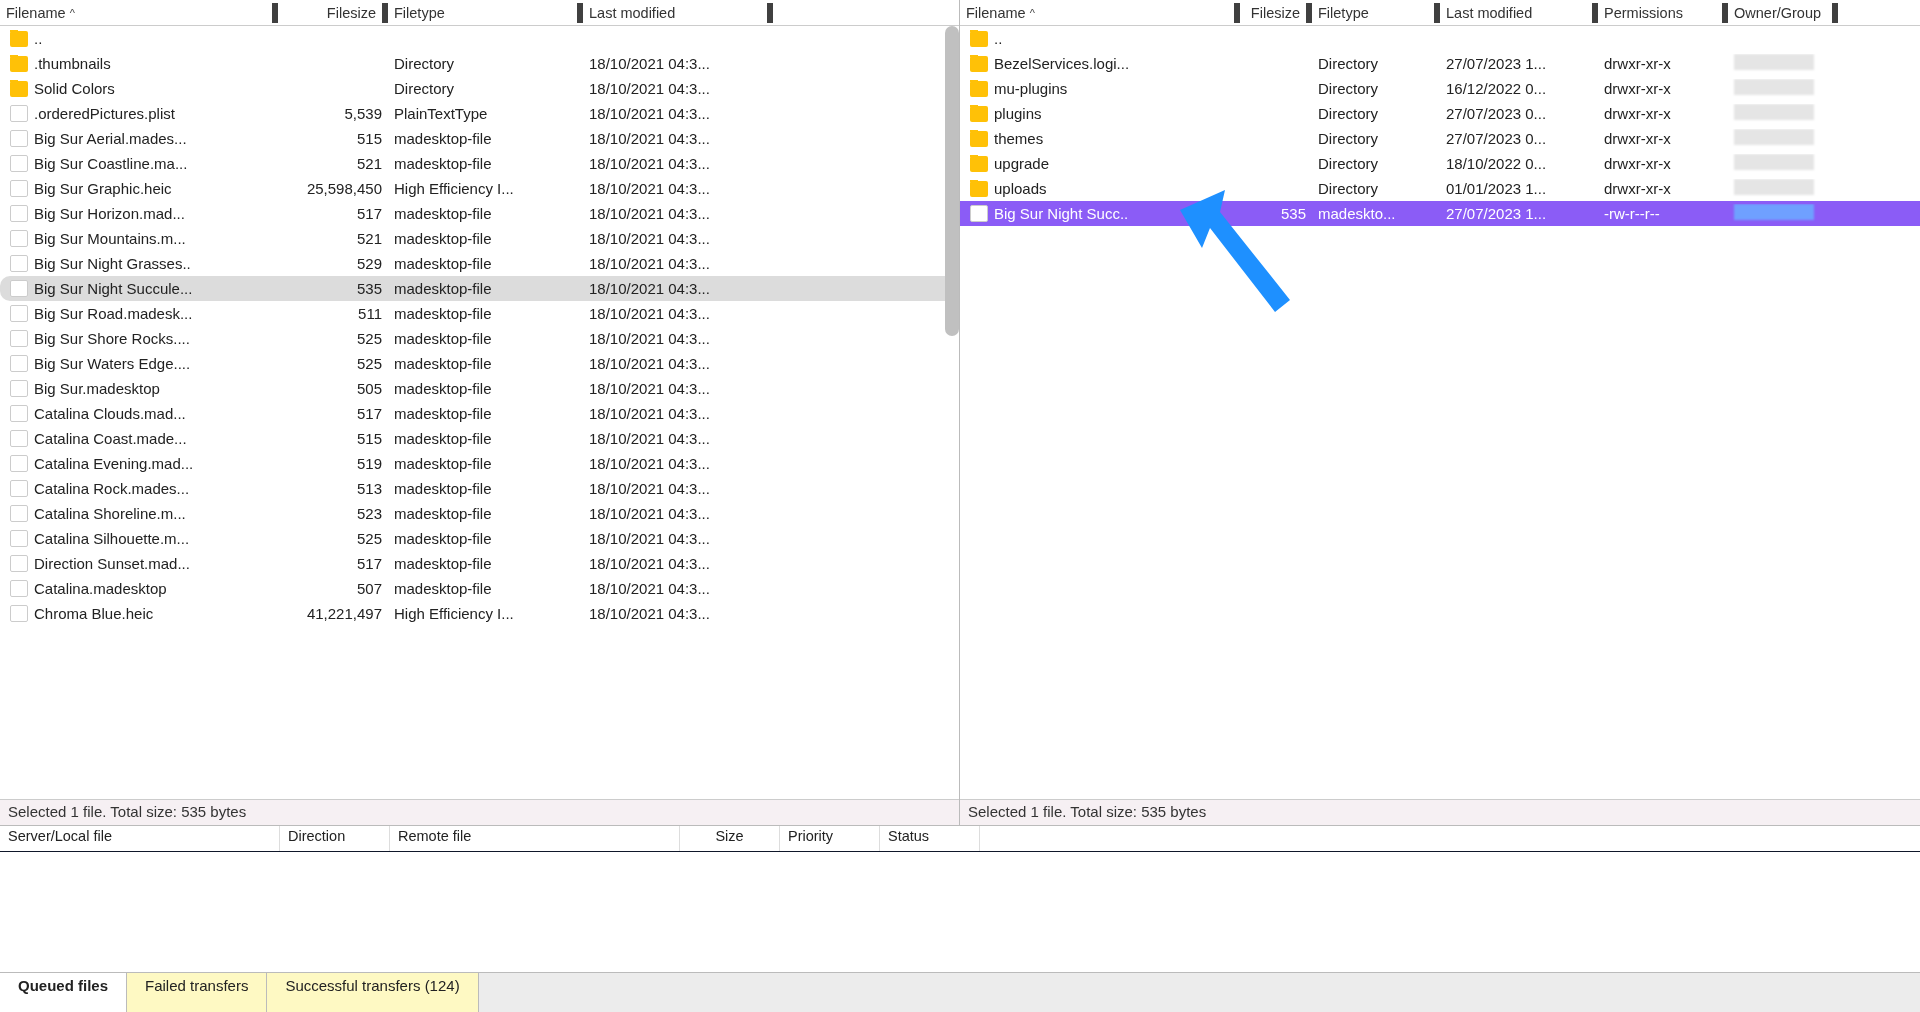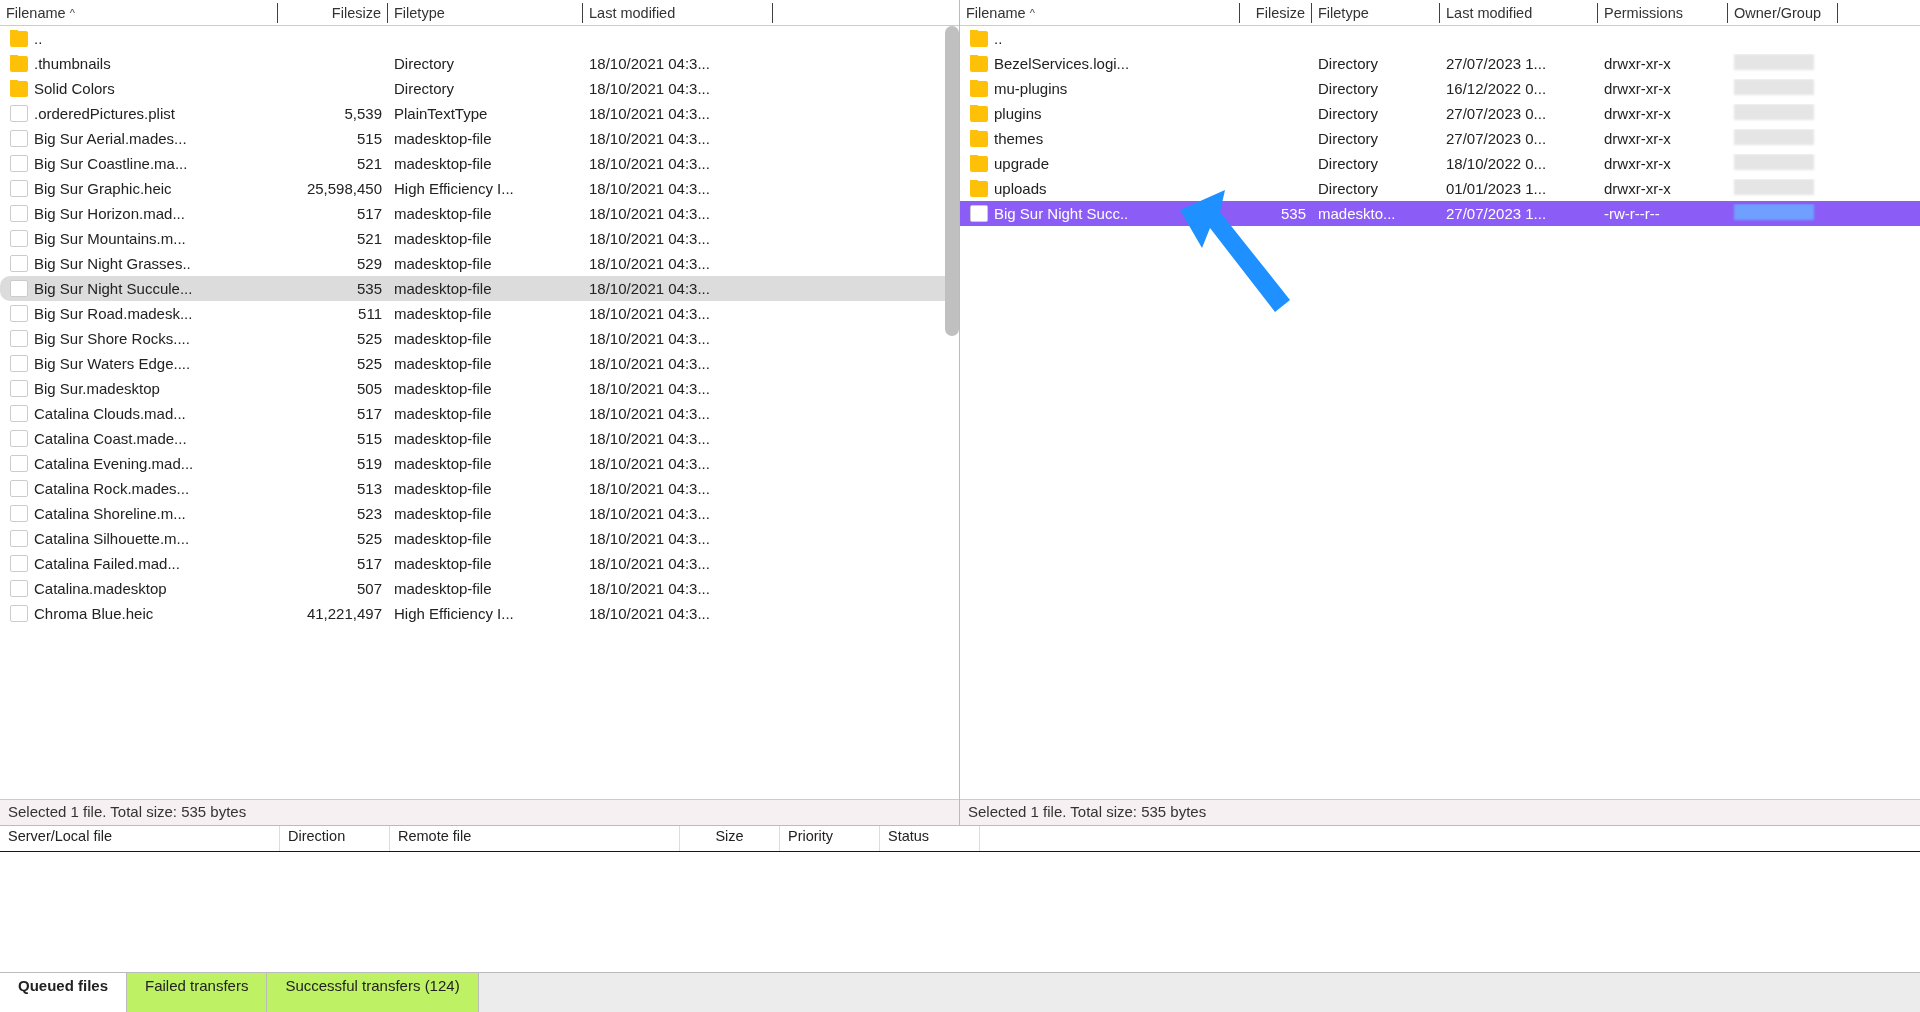--- a/index.html
+++ b/index.html
@@ -34,21 +34,21 @@
   align-items: center;
   height: 26px;
   border-bottom: 1px solid #ccc;
   background: #fff;
   font-size: 14.5px;
   color: #333;
   user-select: none;
 }
 .header-cell {
   padding: 2px 6px;
-  border-right: 1px solid #404040;
+  border-right: 6px solid #404040;
   white-space: nowrap;
   overflow: hidden;
   text-overflow: ellipsis;
 }
 .header-cell.filename { display: flex; align-items: center; gap: 4px; }
 .sort-indicator { font-size: 11px; color: #444; }
 
 .file-list {
   flex: 1 1 auto;
   overflow-y: auto;
@@ -130,21 +130,21 @@
 
 .tabs {
   display: flex;
   height: 40px;
   background: #ececec;
   border-top: 1px solid #bbb;
 }
 .tab {
   padding: 4px 18px;
   border-right: 1px solid #bbb;
-  background: #bef264;
+  background: #fef9c3;
   font-size: 15px;
   cursor: pointer;
 }
 .tab.active {
   background: #fff;
   font-weight: bold;
 }
 
 .scrollbar-stub {
   position: absolute;
@@ -389,21 +389,21 @@
             <span class="icon file"></span>
             <span>Catalina Silhouette.m...</span>
           </div>
           <div class="cell size col-size">525</div>
           <div class="cell col-type">madesktop-file</div>
           <div class="cell col-mod">18/10/2021 04:3...</div>
         </div>
         <div class="file-row">
           <div class="cell name col-name">
             <span class="icon file"></span>
-            <span>Catalina Failed.mad...</span>
+            <span>Direction Sunset.mad...</span>
           </div>
           <div class="cell size col-size">517</div>
           <div class="cell col-type">madesktop-file</div>
           <div class="cell col-mod">18/10/2021 04:3...</div>
         </div>
         <div class="file-row">
           <div class="cell name col-name">
             <span class="icon file"></span>
             <span>Catalina.madesktop</span>
           </div>

